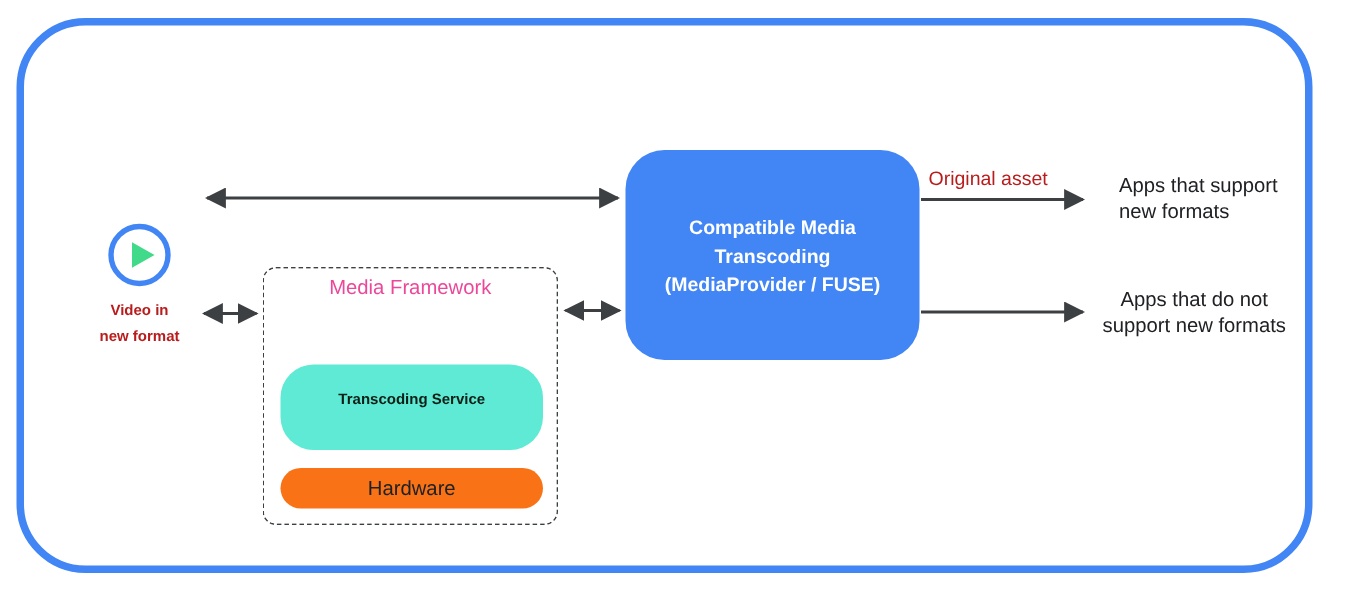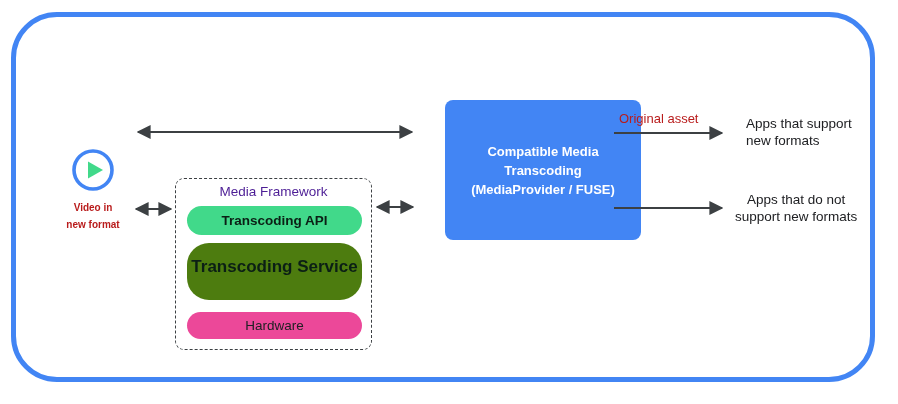--- a/index.html
+++ b/index.html
@@ -66,21 +66,21 @@
     box-sizing: border-box;
     background: transparent;
   }
   #framework-title {
     position: absolute;
     left: 0;
     top: 5px;
     width: 100%;
     text-align: center;
     font-size: 13.5px;
-    color: #4c1d95;
+    color: #ec4899;
   }
   .pill {
     position: absolute;
     border-radius: 999px;
     box-sizing: border-box;
     display: flex;
     align-items: center;
     justify-content: center;
     text-align: center;
   }
@@ -93,61 +93,60 @@
     font-size: 13.5px;
     font-weight: bold;
     color: #0b1f15;
   }
   #transcoding-service {
     left: 11px;
     top: 64px;
     width: 175px;
     height: 57px;
     border-radius: 22px;
-    background: #4d7c0f;
-    font-size: 17px;
+    background: #5eead4;
+    font-size: 10px;
     font-weight: bold;
     color: #0b1f15;
     padding-bottom: 10px;
   }
   #oem-plugin {
     left: 93px;
     top: 103px;
     width: 100px;
     height: 22px;
     background: #0f2d3f;
     font-size: 11.5px;
     font-weight: bold;
     color: #ffffff;
     z-index: 3;
   }
   #hardware {
     left: 11px;
     top: 133px;
     width: 175px;
     height: 27px;
-    background: #ec4899;
+    background: #f97316;
     font-size: 13.5px;
     color: #202124;
   }
 
   
   #cmt-box {
     position: absolute;
     left: 417px;
     top: 100px;
     width: 196px;
     height: 140px;
     background: #4285f4;
-    border-radius: 8px;
+    border-radius: 26px;
     display: flex;
     align-items: center;
     justify-content: center;
     text-align: center;
-    margin-left: 28px;
   }
   #cmt-label {
     font-size: 13px;
     line-height: 19px;
     font-weight: bold;
     color: #ffffff;
     white-space: pre-line;
     padding: 0 8px;
   }
 
@@ -193,21 +192,20 @@
       <circle cx="22" cy="22" r="19" fill="#ffffff" stroke="#4285f4" stroke-width="3.6"></circle>
       <polygon points="17,13.5 32,22 17,30.5" fill="#41d98a"></polygon>
     </svg>
     <div id="video-label">Video in
 new format</div>
   </div>
 
   <div id="media-framework">
     <div id="framework-title">Media Framework</div>
 
-    <div class="pill" id="transcoding-api">Transcoding API</div>
 
     <div class="pill" id="transcoding-service">Transcoding Service</div>
 
 
     <div class="pill" id="hardware">Hardware</div>
   </div>
 
   <div id="cmt-box">
     <div id="cmt-label">Compatible Media
 Transcoding

